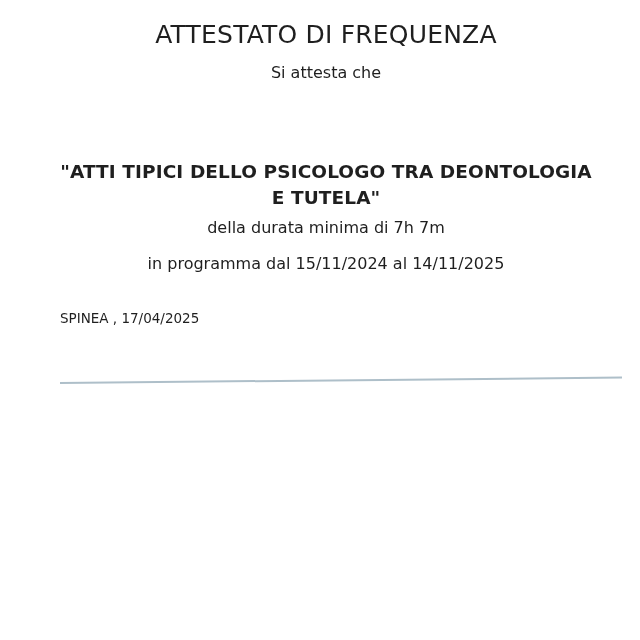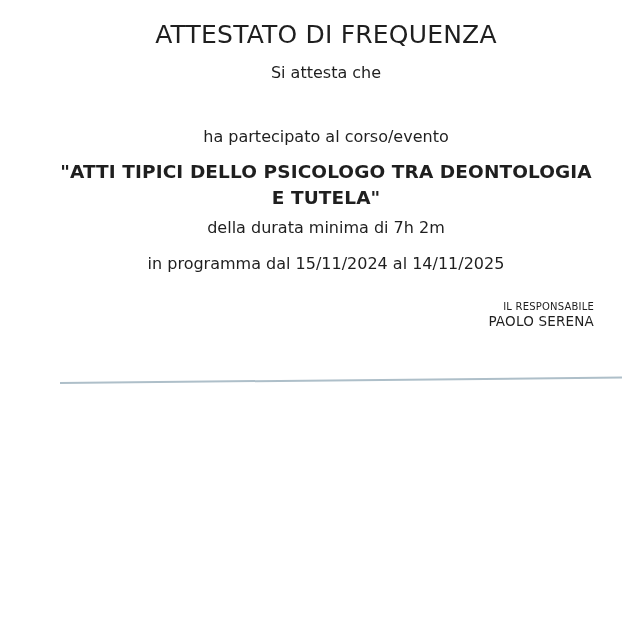--- a/index.html
+++ b/index.html
@@ -89,32 +89,28 @@
 </head>
 <body>
 
 <div class="page">
 
   <h1 class="centered title">ATTESTATO DI FREQUENZA</h1>
 
   <p class="centered small-line attest">Si attesta che</p>
 
 
-  <p class="centered small-line participation">ha partecipato al corso/evento</p>
 
   <div class="centered course">
     <span class="course-line">"ATTI TIPICI DELLO PSICOLOGO TRA DEONTOLOGIA</span>
     <span class="course-line">E TUTELA"</span>
   </div>
 
-  <p class="centered small-line duration">della durata minima di 7h 2m</p>
+  <p class="centered small-line duration">della durata minima di 7h 7m</p>
 
   <p class="centered small-line schedule">in programma dal 15/11/2024 al 14/11/2025</p>
 
+  <p class="place-date">SPINEA , 17/04/2025</p>
 
-  <div class="signer">
-    <div class="signer-role">IL RESPONSABILE</div>
-    <div class="signer-name">PAOLO SERENA</div>
-  </div>
 
   <div class="signature-line"></div>
 
 </div>
 
 </body></html>

